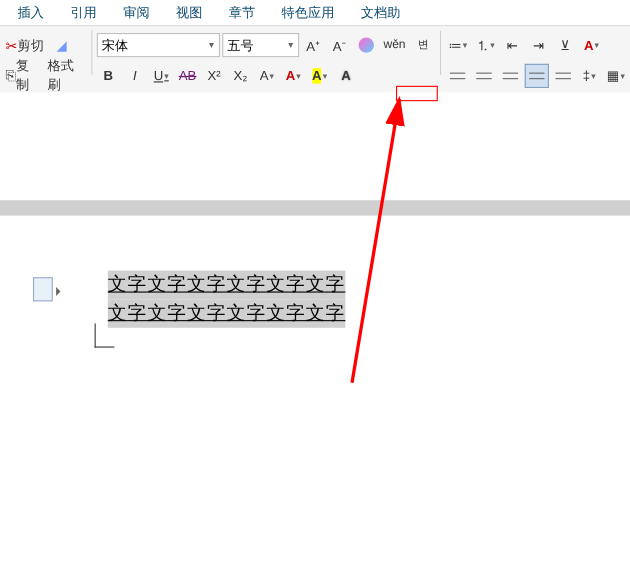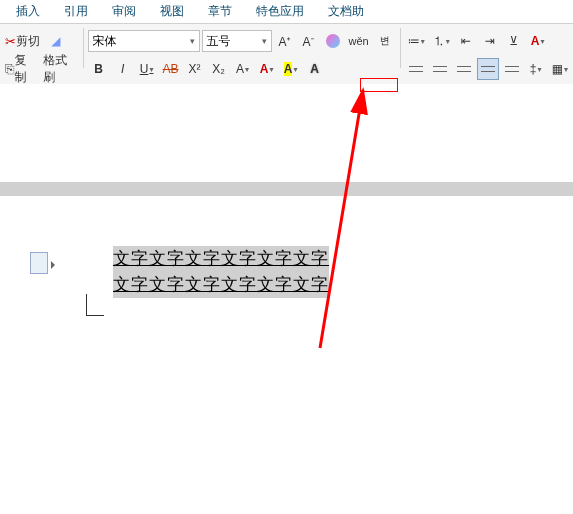--- a/index.html
+++ b/index.html
@@ -9,21 +9,21 @@
 .toolbar{background:#f5f5f5;border-bottom:1px solid #d0d0d0;padding:4px 2px;display:flex;gap:2px}
 .tb-col{display:flex;flex-direction:column;gap:2px}
 .tb-row{display:flex;align-items:center;gap:2px;height:26px}
 .btn{display:inline-flex;align-items:center;justify-content:center;min-width:22px;height:22px;font-size:12px;color:#333;cursor:pointer;padding:0 2px;border:1px solid transparent}
 .sep{width:1px;height:40px;background:#d0d0d0;margin:0 2px}
 .combo{height:22px;border:1px solid #c0c0c0;background:#fff;font-size:12px;display:flex;align-items:center;padding:0 4px}
 .combo .dd{margin-left:auto;font-size:9px;color:#666}
 .bold{font-weight:bold}
 .ital{font-style:italic}
 .uline{text-decoration:underline}
-.strike{text-decoration:line-through;color:#c2410c}
+.strike{text-decoration:line-through;color:#701a75}
 .scissors{color:#c00;font-size:13px}
 .fmtbrush{color:#79f}
 .circ{width:14px;height:14px;border-radius:50%;background:linear-gradient(135deg,#f6c,#6cf)}
 .redA{color:#c00;font-weight:bold}
 .hlA{background:#ff0;font-weight:bold}
 .bgA{font-weight:bold;color:#333;text-shadow:0 0 2px #888}
 .para-ic{width:14px;height:10px;position:relative}
 .para-ic::before,.para-ic::after{content:"";position:absolute;left:0;width:14px;height:1px;background:#666}
 .para-ic::before{top:2px}
 .para-ic::after{top:7px}
@@ -233,18 +233,18 @@
       </marker>
     </defs>
   <line x1="140" y1="270" x2="183" y2="12" stroke="red" stroke-width="3" marker-end="url(#ah)"></line>
 </svg>
 
 <div class="page">
   <div class="greybar"></div>
   <div class="cursor-mark"></div>
   <div class="doc-area">
     <div class="margin-ic"></div>
-    <div class="sel-text" style="margin-left:45px">
+    <div class="sel-text" style="margin-left:30px">
       <div>文字文字文字文字文字文字</div><br>
       <div>文字文字文字文字文字文字</div>
     </div>
   </div>
 </div>
 
 </body></html>

